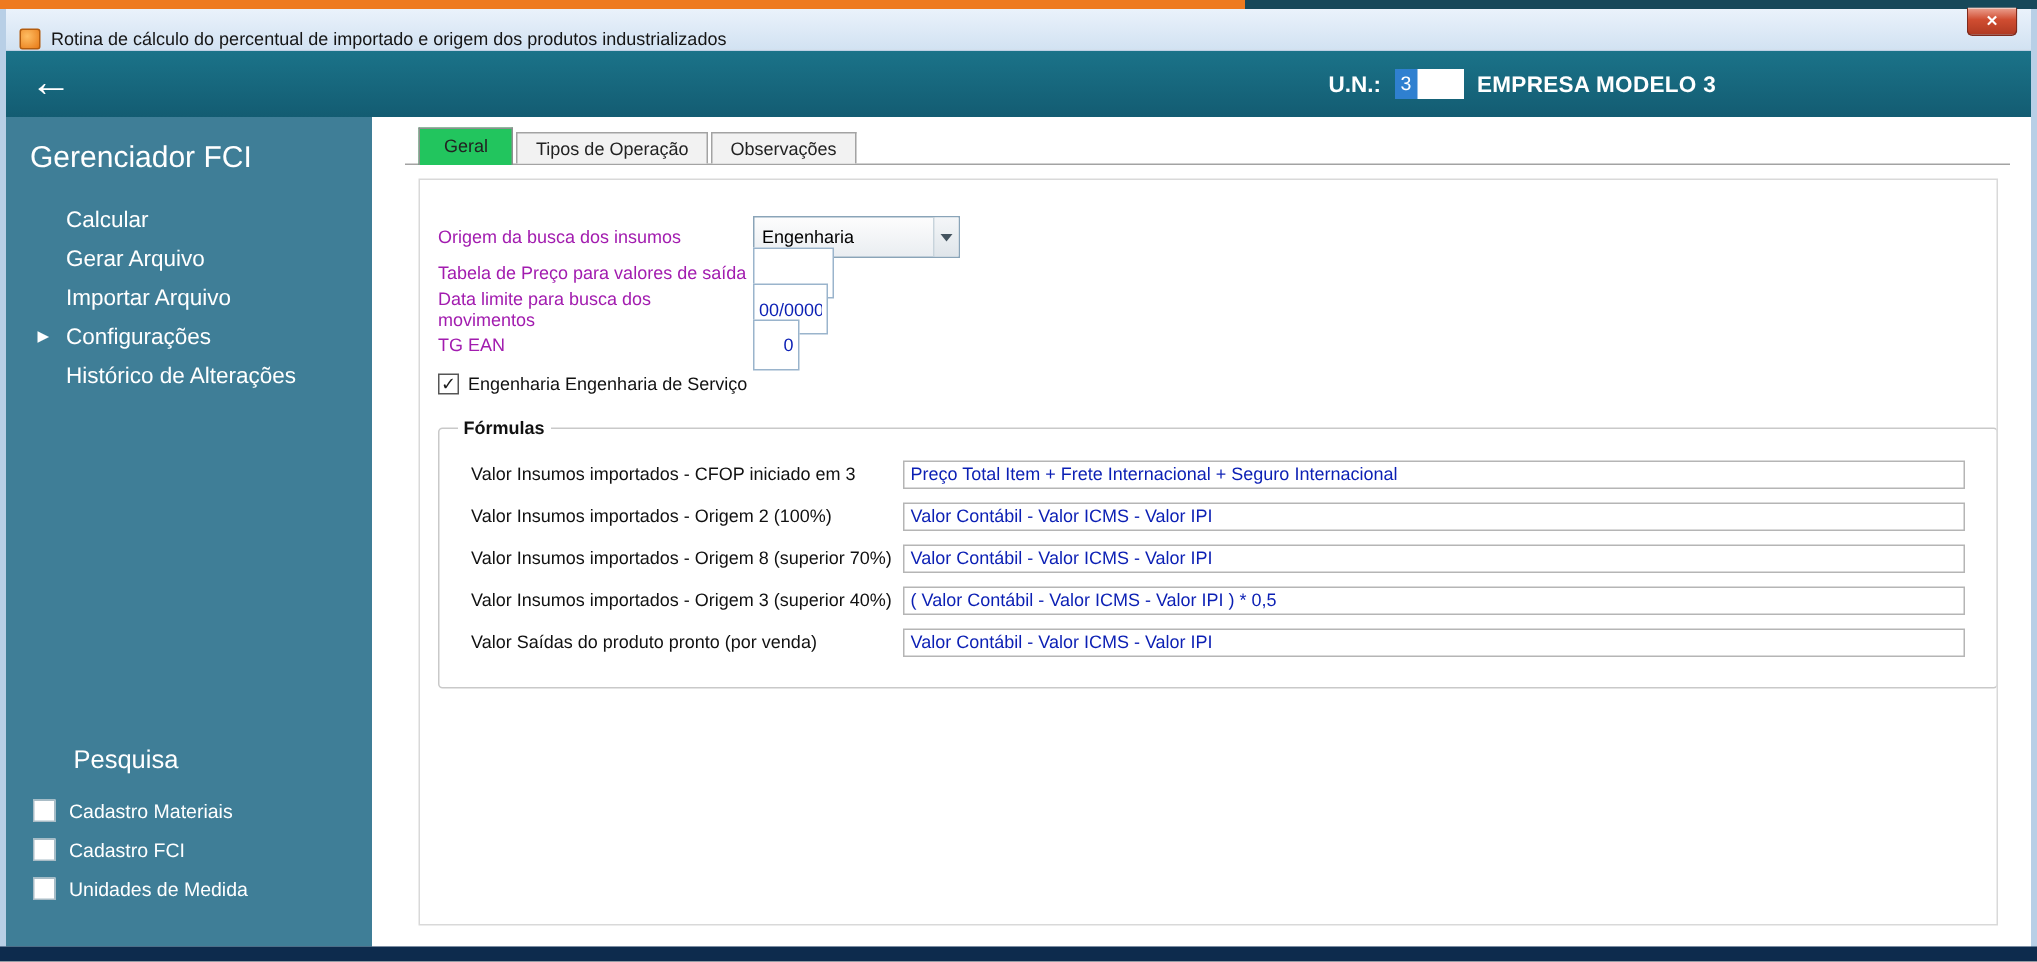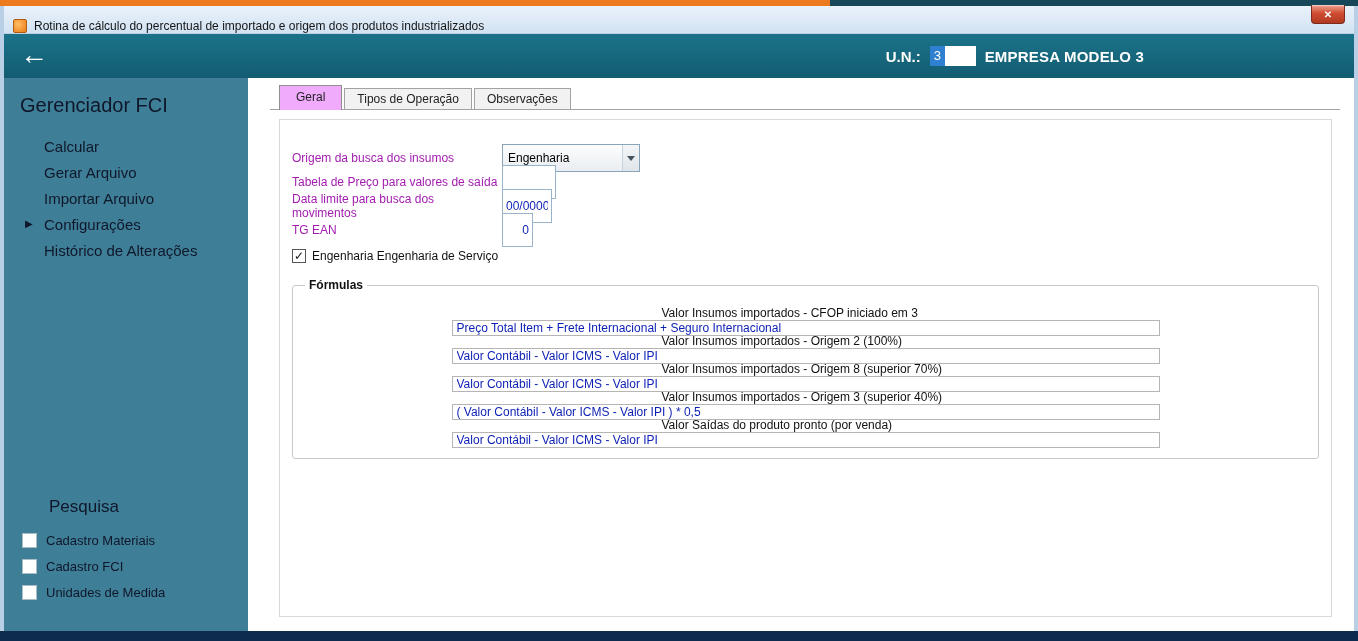--- a/index.html
+++ b/index.html
@@ -26,54 +26,54 @@
   .header-right { margin-left: auto; display: flex; align-items: center; gap: 9px; }
   .un-label { font-size: 15px; font-weight: bold; }
   .un-box { width: 46px; height: 20px; background: #fff; display: flex; align-items: stretch; overflow: hidden; }
   .un-value { background: #2f80d0; color: #fff; font-size: 13px; padding: 2px 4px 0; }
   .company { font-size: 15px; font-weight: bold; letter-spacing: .2px; }
 
   
   .bodyrow { flex: 1; display: flex; min-height: 0; }
 
   
-  .sidebar { width: 244px; flex: 0 0 auto; background: #3f7e97; color: #0f172a; display: flex; flex-direction: column; padding: 14px 0 26px; }
+  .sidebar { width: 244px; flex: 0 0 auto; background: #3f7e97; color: #ffffff; display: flex; flex-direction: column; padding: 14px 0 26px; }
   .sidebar-title { font-size: 20px; padding: 2px 16px 16px; }
   .nav-item { height: 26px; display: flex; align-items: center; padding-left: 40px; font-size: 15px; position: relative; cursor: pointer; white-space: nowrap; }
   .nav-item .arrow { position: absolute; left: 21px; font-size: 10px; top: 7px; }
   .search-block { margin-top: auto; }
   .search-title { font-size: 17px; padding: 0 16px 10px; margin-left: 29px; }
   .search-item { height: 26px; display: flex; align-items: center; gap: 9px; padding-left: 18px; font-size: 13px; cursor: pointer; white-space: nowrap; }
   .search-checkbox { width: 15px; height: 15px; background: #fff; border: 1px solid #a9bcc6; flex: 0 0 auto; }
 
   
   .main { flex: 1; background: #fff; display: flex; flex-direction: column; min-width: 0; }
   .tabstrip { display: flex; align-items: flex-end; margin: 7px 14px 0 22px; padding-left: 9px; border-bottom: 1px solid #a3a3a3; }
   .tab { font-size: 12px; border: 1px solid #a3a3a3; border-bottom: none; background: #f2f2f2; margin-right: 2px; color: #222; padding: 3px 12px; cursor: pointer; white-space: nowrap; }
-  .tab.active { background: #f0abfc; margin-bottom: -1px; padding: 4px 16px 6px; border-color: #8f8f8f; }
+  .tab.active { background: #22c55e; margin-bottom: -1px; padding: 4px 16px 6px; border-color: #8f8f8f; }
 
   .panel { flex: 1; margin: 9px 22px 14px 31px; border: 1px solid #d9d9d9; padding: 26px 12px 12px; min-height: 0; overflow: hidden; }
 
   .field-row { display: flex; align-items: center; height: 24px; }
   .field-label { width: 210px; font-size: 12px; color: #a21caf; flex: 0 0 auto; }
   .combo { width: 138px; height: 28px; border: 1px solid #8aa4b8; background: linear-gradient(#fdfdfd, #e9edf1); display: flex; align-items: center; font-size: 12px; padding-left: 5px; cursor: pointer; }
   .combo-arrow { margin-left: auto; width: 17px; height: 100%; display: flex; align-items: center; justify-content: center; border-left: 1px solid #c8d4dc; background: linear-gradient(#f4f6f8, #dfe5ea); }
   .combo-arrow i { width: 0; height: 0; border: 4px solid transparent; border-top: 5px solid #44545f; margin-top: 4px; }
   .tb { height: 34px; border: 1px solid #9ab4cc; font-size: 12px; font-family: inherit; color: #0b1fb4; padding: 0 3px; background: #fff; }
   .tb-empty { width: 54px; }
   .tb-date  { width: 50px; }
   .tb-ean   { width: 31px; text-align: right; }
 
   .check-row { display: flex; align-items: center; gap: 6px; height: 24px; margin-top: 2px; cursor: pointer; }
   .checkbox { width: 14px; height: 14px; border: 1px solid #565656; background: #fff; display: flex; align-items: center; justify-content: center; font-size: 12px; color: #1a1a1a; line-height: 1; flex: 0 0 auto; }
   .check-label { font-size: 12px; color: #111; }
 
   fieldset.formulas { margin-top: 10px; border: 1px solid #c9c9c9; border-radius: 3px; padding: 6px 10px 12px; }
   fieldset.formulas legend { font-size: 12px; font-weight: bold; padding: 0 4px; margin-left: 2px; color: #111; }
-  .formula-row { display: flex; align-items: center; margin: 8px 11px; height: 20px; flex-direction: column; }
+  .formula-row { display: flex; align-items: center; margin: 8px 11px; height: 20px; }
   .formula-label { width: 288px; font-size: 12px; color: #111; flex: 0 0 auto; }
   .formula-input { width: 708px; height: 19px; border: 1px solid #b5b5b5; color: #0b1fb4; font-size: 12px; font-family: inherit; padding: 0 4px; background: #fff; }
 
   .bottom-strip { height: 10px; flex: 0 0 auto; background: #0d2b4d; }
 </style>
 </head>
 <body>
 
 <div class="screen">
 

